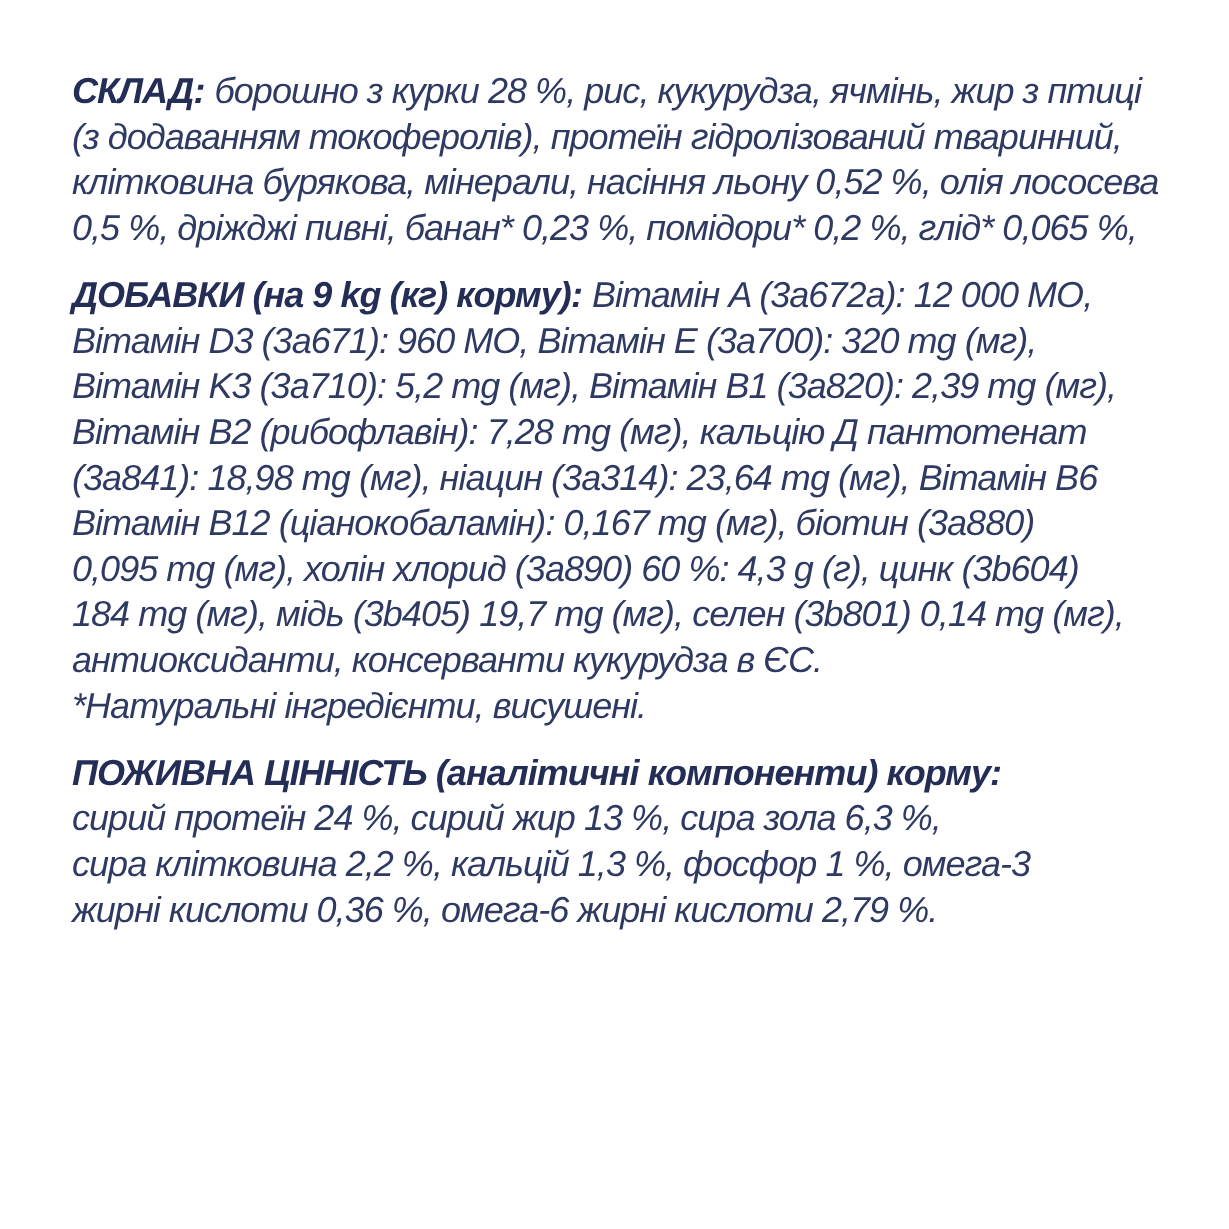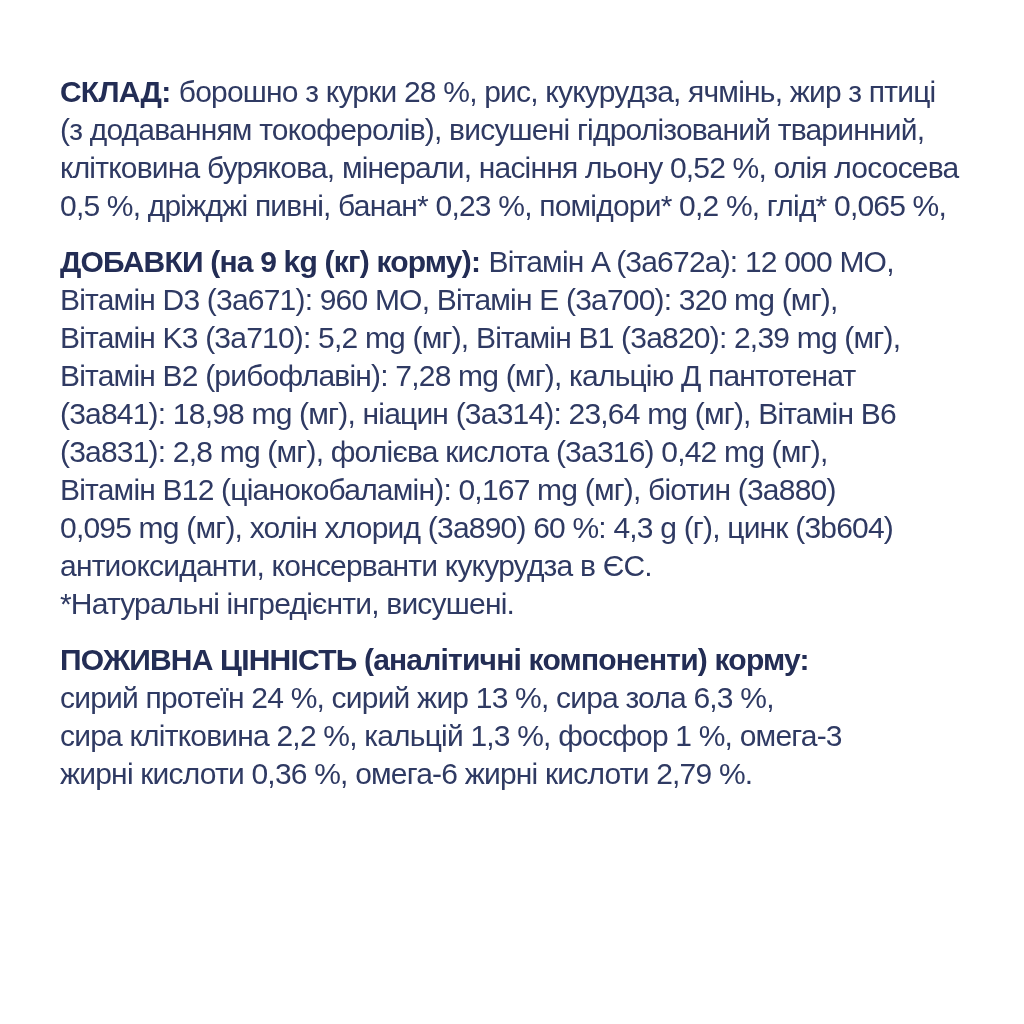--- a/index.html
+++ b/index.html
@@ -15,57 +15,58 @@
     left: 60px;
     top: 58px;
     width: 930px;
     font-family: "Liberation Sans", sans-serif;
     font-size: 30px;
     line-height: 38px;
     letter-spacing: -0.8px;
     color: #2f3a63;
   }
   .para {
-    margin: 15px 0 18px 0;
+    margin: 0 0 18px 0;
     padding: 0;
+    font-style: italic;
   }
   .line {
     white-space: nowrap;
   }
   .hd {
     font-weight: 700;
     color: #232d55;
     margin-right: 0.28em;
   }
 </style>
 </head>
 <body>
 
 <div class="label">
 
   <section class="para">
     <div class="line">
       <span class="hd">СКЛАД:</span><span>борошно з курки 28 %, рис, кукурудза, ячмінь, жир з птиці</span>
     </div>
-    <div class="line">(з додаванням токоферолів), висушені гідролізований тваринний,</div>
+    <div class="line">(з додаванням токоферолів), протеїн гідролізований тваринний,</div>
     <div class="line">клітковина бурякова, мінерали, насіння льону 0,52 %, олія лососева</div>
     <div class="line">0,5 %, дріжджі пивні, банан* 0,23 %, помідори* 0,2 %, глід* 0,065 %,</div>
   </section>
 
   <section class="para">
     <div class="line">
       <span class="hd">ДОБАВКИ (на 9 kg (кг) корму):</span><span>Вітамін A (3a672a): 12 000 МО,</span>
     </div>
     <div class="line">Вітамін D3 (3a671): 960 МО, Вітамін E (3a700): 320 mg (мг),</div>
     <div class="line">Вітамін K3 (3a710): 5,2 mg (мг), Вітамін B1 (3a820): 2,39 mg (мг),</div>
     <div class="line">Вітамін B2 (рибофлавін): 7,28 mg (мг), кальцію Д пантотенат</div>
     <div class="line">(3a841): 18,98 mg (мг), ніацин (3a314): 23,64 mg (мг), Вітамін B6</div>
-    <div class="line">(3a831): 2,8 mg (мг), фолієва кислота (3a316) 0,42 mg (мг),</div>
     <div class="line">Вітамін B12 (ціанокобаламін): 0,167 mg (мг), біотин (3a880)</div>
     <div class="line">0,095 mg (мг), холін хлорид (3a890) 60 %: 4,3 g (г), цинк (3b604)</div>
+    <div class="line">184 mg (мг), мідь (3b405) 19,7 mg (мг), селен (3b801) 0,14 mg (мг),</div>
     <div class="line">антиоксиданти, консерванти кукурудза в ЄС.</div>
     <div class="line">*Натуральні інгредієнти, висушені.</div>
   </section>
 
   <section class="para">
     <div class="line">
       <span class="hd">ПОЖИВНА ЦІННІСТЬ (аналітичні компоненти) корму:</span><span></span>
     </div>
     <div class="line">сирий протеїн 24 %, сирий жир 13 %, сира зола 6,3 %,</div>
     <div class="line">сира клітковина 2,2 %, кальцій 1,3 %, фосфор 1 %, омега-3</div>

